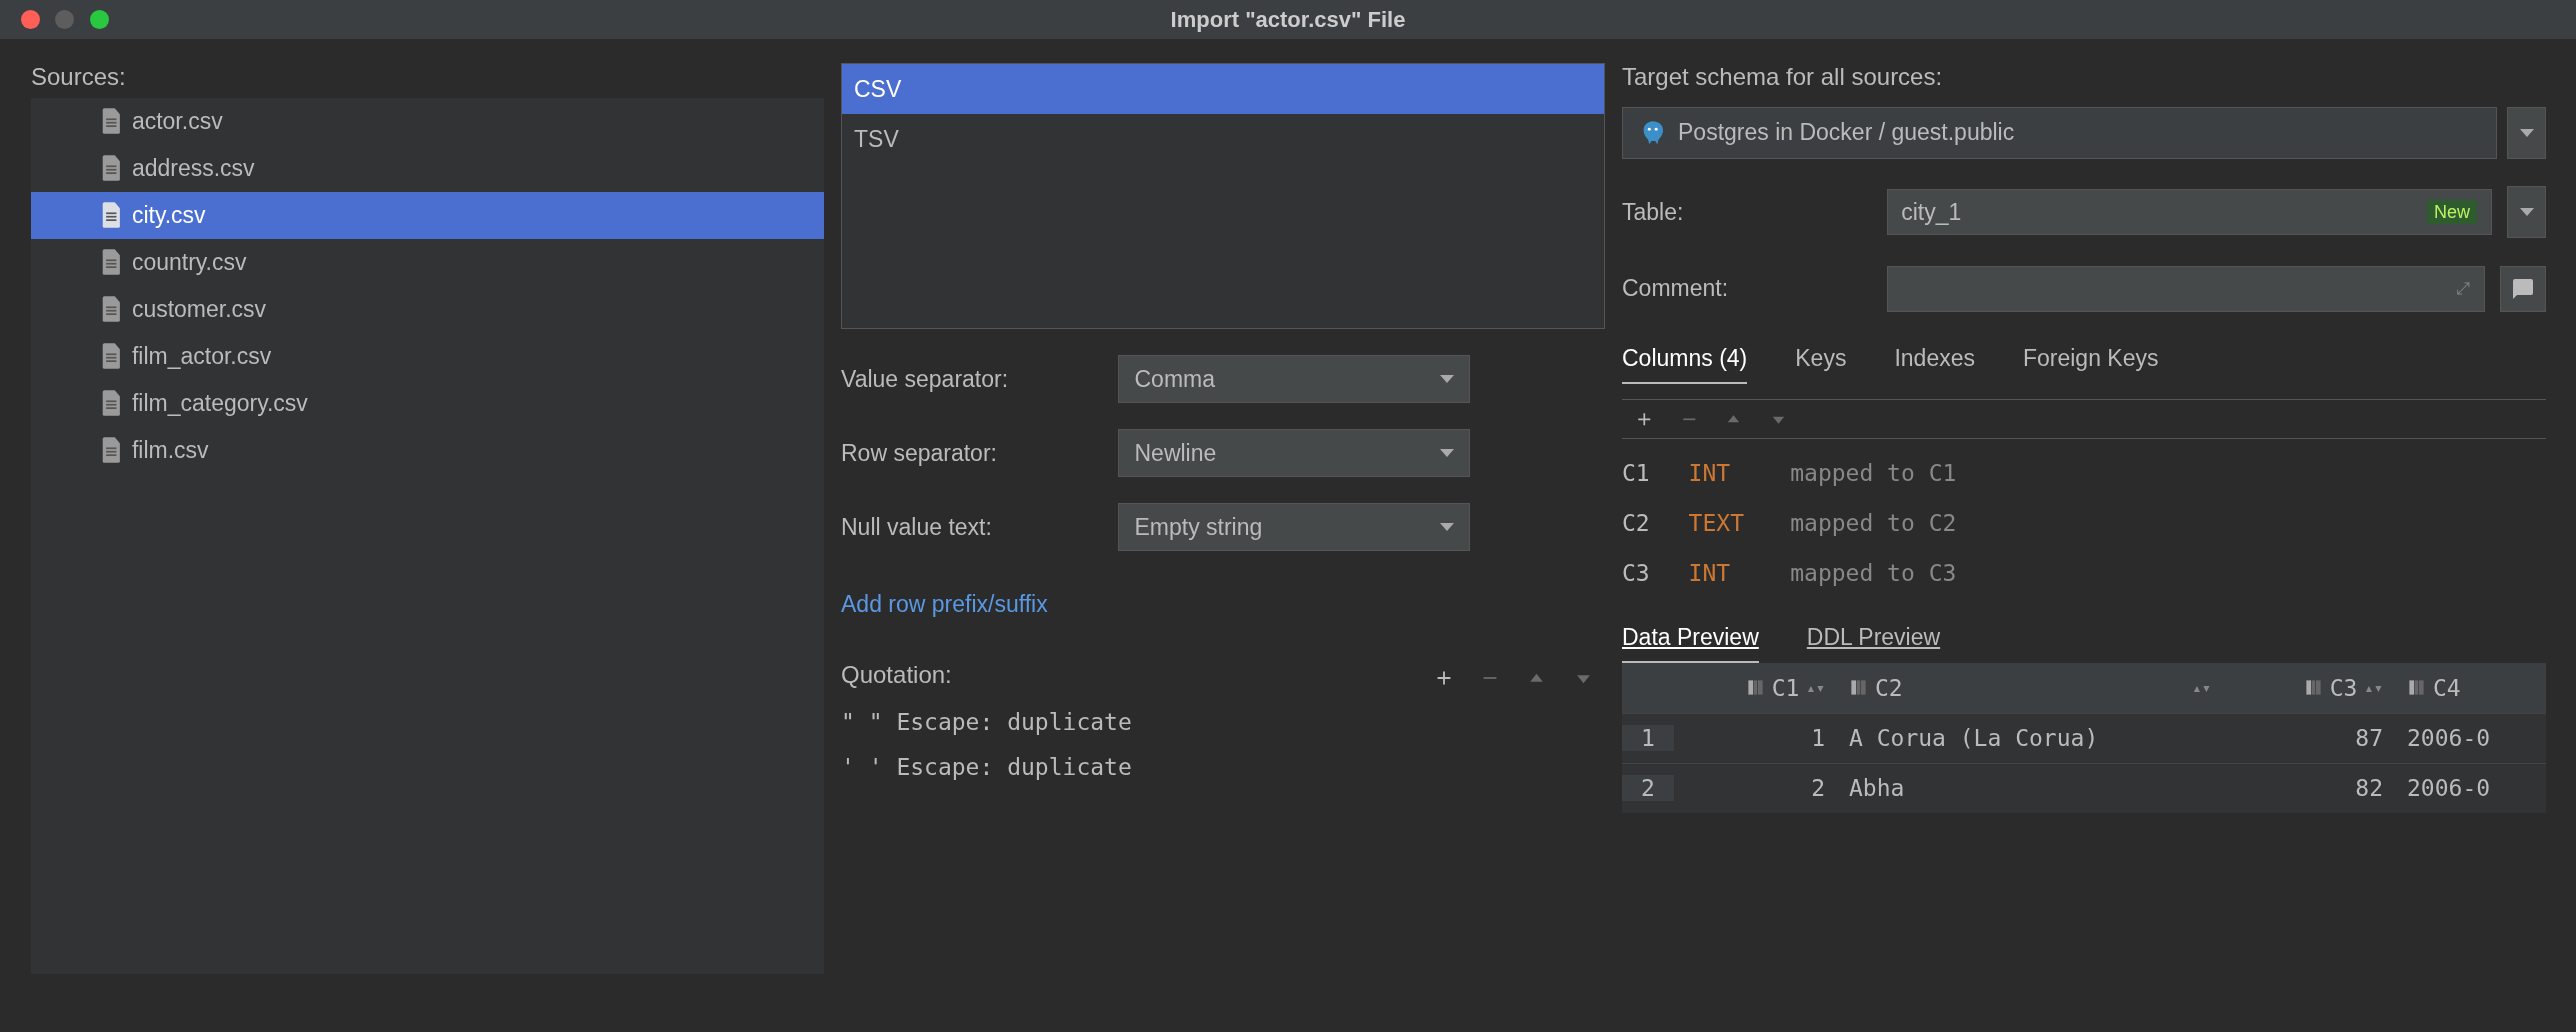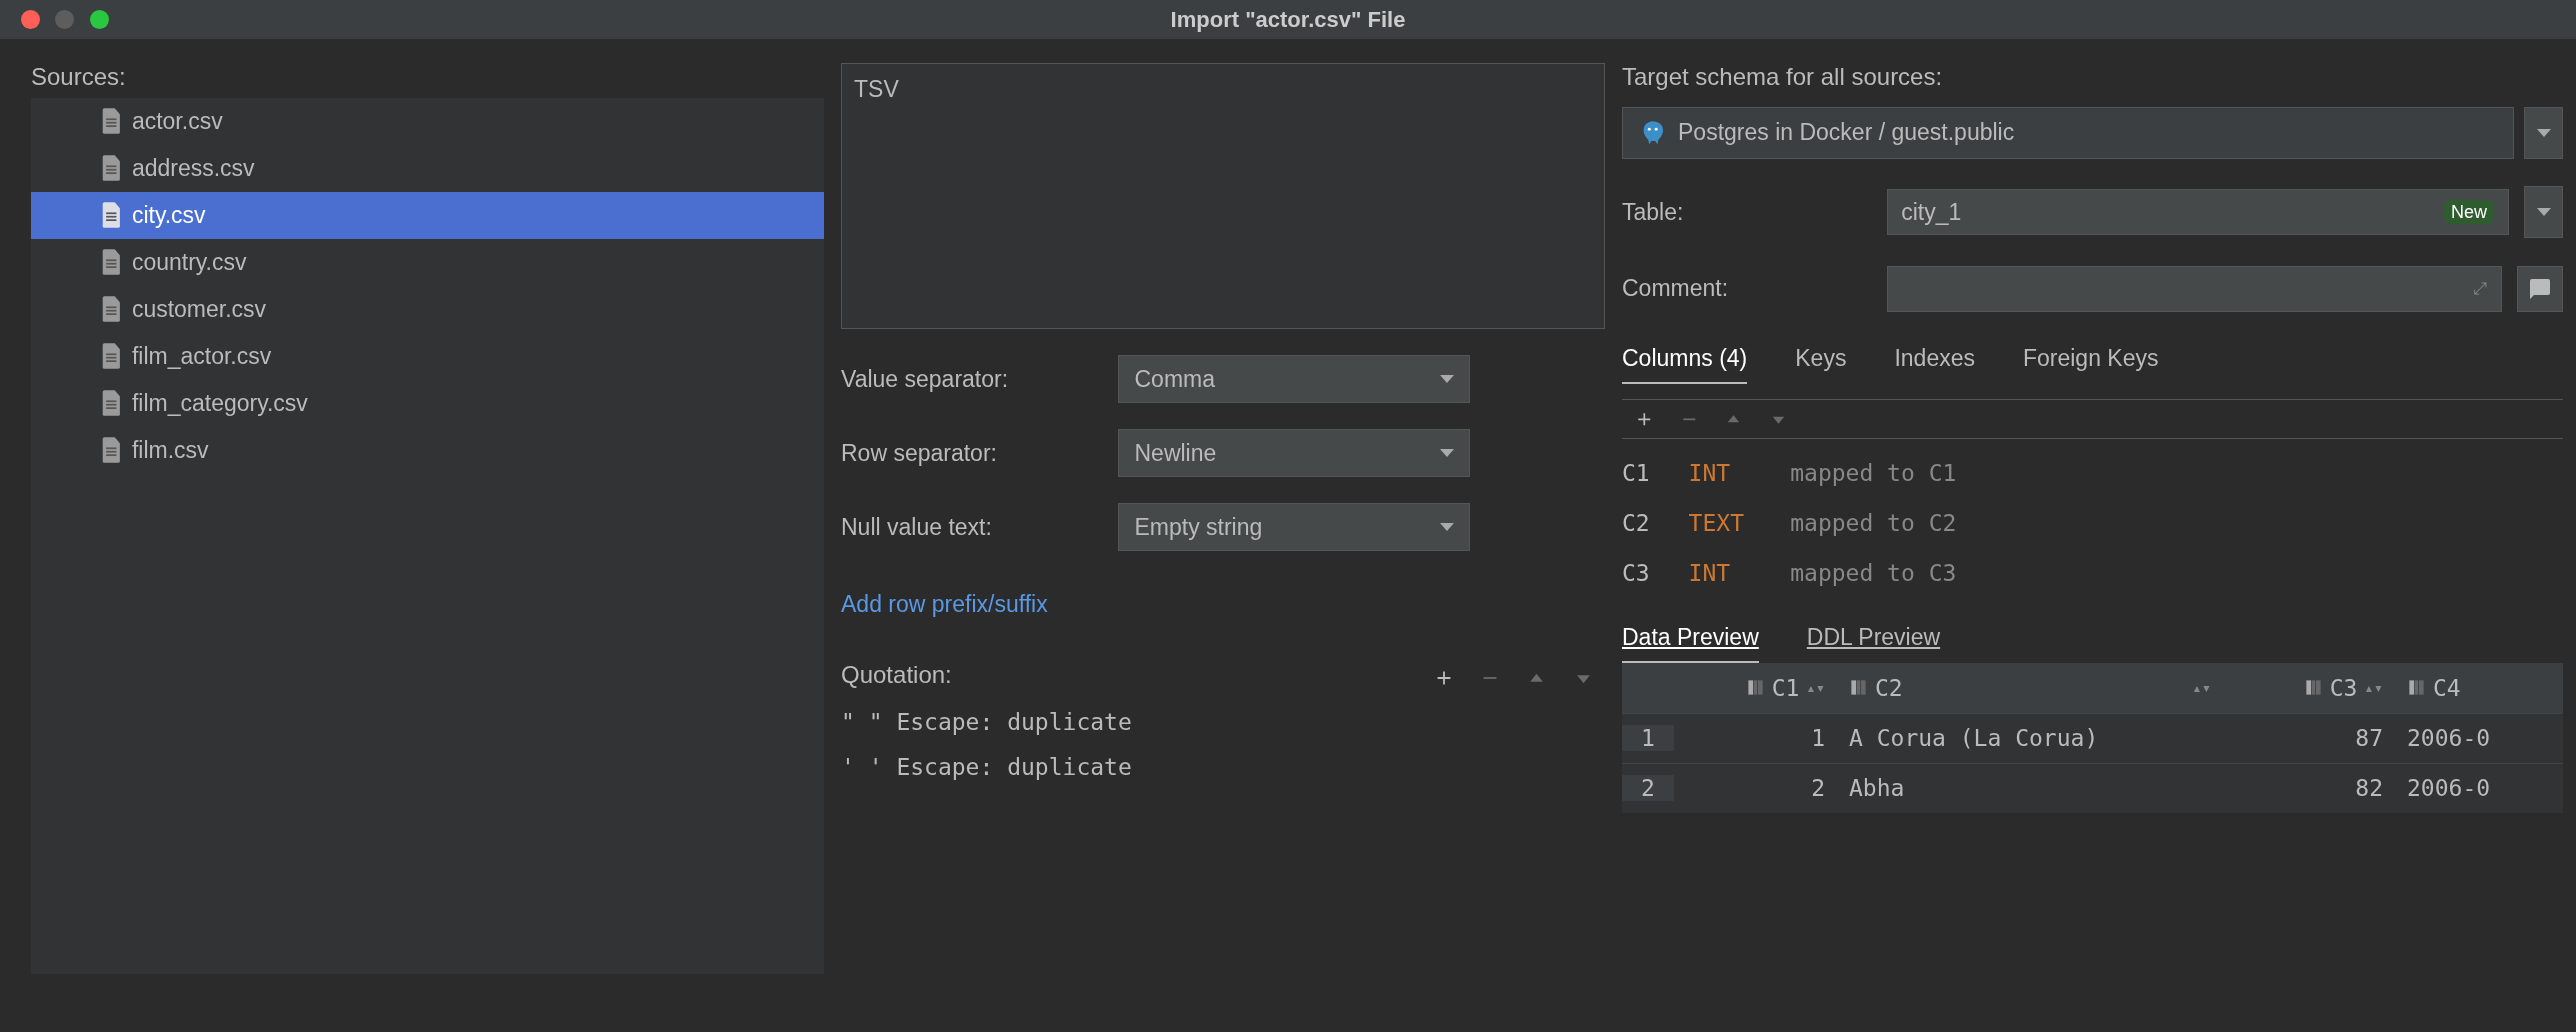--- a/index.html
+++ b/index.html
@@ -33,21 +33,21 @@
     font-weight: 600;
     color: #cccccc;
     font-size: 22px;
   }
   .columns {
     display: flex;
     height: calc(1032px - 39px);
   }
   .col-left   { width: 841px; padding: 24px 17px 15px 31px; }
   .col-mid    { width: 781px; padding: 24px 17px 0 0; }
-  .col-right  { flex: 1; padding: 24px 13px 0 0; }
+  .col-right  { flex: 1; padding: 24px 30px 0 0; }
 
   .section-label { font-size: 24px; color: #bbbbbb; margin-bottom: 6.9px; }
 
   .panel { background: #313335; }
 
   
   .sources-list {
     background: #313335;
     height: 876px;
     margin-top: 3.4px;
@@ -137,21 +137,21 @@
   }
   .elephant { width:27.5px; height:27.5px; }
 
   .kv-row { display:flex; align-items:center; gap: 15.5px; margin-top: 27.5px; }
   .kv-label { font-size:23px; width: 249px; }
   .kv-input {
     flex:1; height:46px; background:#45494a; border:0.9px solid #555;
     display:flex; align-items:center; padding:0 13.7px; font-size:23px; color:#bbbbbb;
     justify-content:space-between;
   }
-  .badge-new { background:#2e5c2e; color:#ffffff; font-size:18px; padding:1.7px 6.9px; border-radius:7px; }
+  .badge-new { background:#2e5c2e; color:#bef264; font-size:18px; padding:1.7px 6.9px; border-radius:2px; }
   .kv-button {
     width:46px; height:46px; background:#45494a; border:0.9px solid #555;
     display:flex; align-items:center; justify-content:center; cursor:pointer;
   }
 
   .tabs { display:flex; gap: 48px; margin-top: 33px; }
   .tab { font-size:23px; color:#bbbbbb; padding-bottom: 10.3px; cursor:pointer; }
   .tab.active { color:#fff; border-bottom: 2.6px solid #bbbbbb; }
 
   .col-toolbar { display:flex; gap:24px; margin-top:15.5px; border:0.9px solid #555; border-left:none; border-right:none; padding:8.6px 12px; }
@@ -286,20 +286,21 @@
               <rect x="6" y="20" width="12" height="2" fill="#555"></rect>
             </svg>
           </span>
           <span>film.csv</span>
         </div>
       </div>
   </div>
 
   <div class="col-mid">
     <div class="formats-list panel" id="formats-list">
+        <div class="format-item selected">CSV</div>
         <div class="format-item">TSV</div>
       </div>
 
     <div class="row-field">
       <div class="field-label">Value separator:</div>
       <div class="dropdown">
         <span>Comma</span>
         <div class="chevron"></div>
       </div>
     </div>

